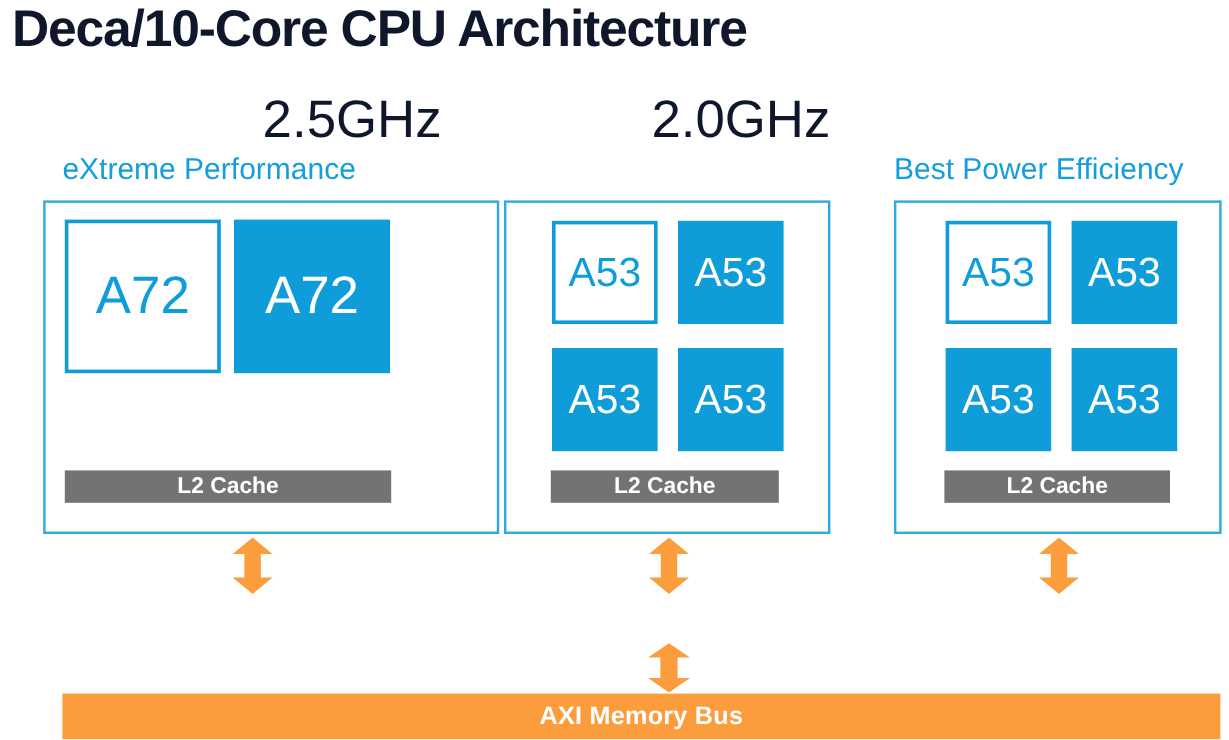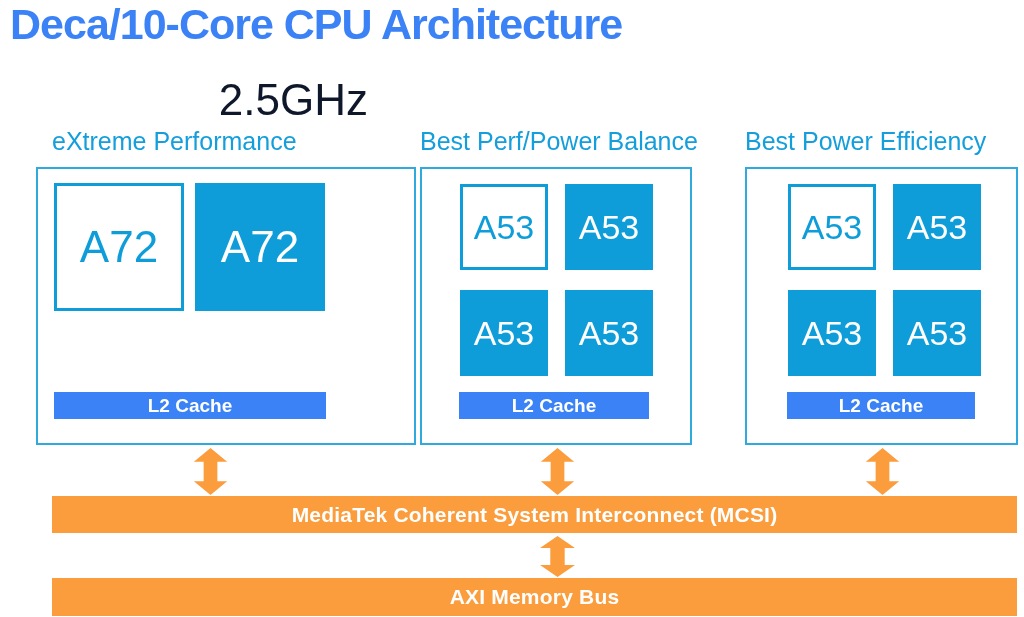--- a/index.html
+++ b/index.html
@@ -2,21 +2,21 @@
 <html><head>
 <meta charset="utf-8">
 <style>
   html,body{margin:0;padding:0;background:#fff;}
   .stage{
     position:relative;width:1024px;height:617px;background:#ffffff;
     font-family:"Liberation Sans",sans-serif;overflow:hidden;
   }
   .title{
     position:absolute;left:10px;top:0px;margin:0;
-    font-size:43px;font-weight:700;letter-spacing:-1px;color:#3b82f6;
+    font-size:43px;font-weight:700;letter-spacing:-1px;color:#0f172a;
     white-space:nowrap;
   }
   .freq{
     position:absolute;top:76px;text-align:right;color:#0f172a;
     font-size:44px;line-height:1.1;white-space:nowrap;
   }
   .subtitle{
     position:absolute;top:128px;text-align:left;color:#149EDB;
     font-size:25px;line-height:1.1;white-space:nowrap;
   }
@@ -47,21 +47,21 @@
   .c2 .k0{left:38px;top:15px;}
   .c2 .k1{left:143px;top:15px;}
   .c2 .k2{left:38px;top:121px;}
   .c2 .k3{left:143px;top:121px;}
   .c3 .k0{left:41px;top:15px;}
   .c3 .k1{left:146px;top:15px;}
   .c3 .k2{left:41px;top:121px;}
   .c3 .k3{left:146px;top:121px;}
 
   .l2{
-    position:absolute;top:223px;height:27px;background:#3b82f6;color:#ffffff;
+    position:absolute;top:223px;height:27px;background:#737373;color:#ffffff;
     font-weight:700;font-size:19px;display:flex;align-items:center;justify-content:center;
   }
   .c1 .l2{left:16px;width:272px;}
   .c2 .l2{left:37px;width:190px;}
   .c3 .l2{left:40px;width:188px;}
 
   .bus{
     position:absolute;left:52px;width:965px;background:#FB9D3C;color:#ffffff;
     font-weight:700;display:flex;align-items:center;justify-content:center;
     letter-spacing:0.2px;
@@ -78,21 +78,21 @@
 </head>
 <body>
 
 <div class="stage">
 
   <h1 class="title">Deca/10-Core CPU Architecture</h1>
 
   <div class="freq f1">2.5GHz</div>
   <div class="subtitle s1">eXtreme Performance</div>
 
-  <div class="subtitle s2">Best Perf/Power Balance</div>
+  <div class="freq f2">2.0GHz</div>
 
   <div class="subtitle s3">Best Power Efficiency</div>
 
   <div class="cluster-box c1">
     <div class="core outlined k0">A72</div>
     <div class="core filled k1">A72</div>
     <div class="l2">L2 Cache</div>
   </div>
 
   <div class="cluster-box c2">
@@ -114,21 +114,20 @@
   <svg class="arrow ar1" width="37" height="47" viewBox="0 0 36 48">
     <path d="M18,0 L35,14 L25,14 L25,34 L35,34 L18,48 L1,34 L11,34 L11,14 L1,14 Z" fill="#FB9D3C"></path>
   </svg>
   <svg class="arrow ar2" width="37" height="47" viewBox="0 0 36 48">
     <path d="M18,0 L35,14 L25,14 L25,34 L35,34 L18,48 L1,34 L11,34 L11,14 L1,14 Z" fill="#FB9D3C"></path>
   </svg>
   <svg class="arrow ar3" width="37" height="47" viewBox="0 0 36 48">
     <path d="M18,0 L35,14 L25,14 L25,34 L35,34 L18,48 L1,34 L11,34 L11,14 L1,14 Z" fill="#FB9D3C"></path>
   </svg>
 
-  <div class="bus mcsi">MediaTek Coherent System Interconnect (MCSI)</div>
 
   <svg class="arrow ar4" width="37" height="41" viewBox="0 0 36 48" preserveAspectRatio="none">
     <path d="M18,0 L35,14 L25,14 L25,34 L35,34 L18,48 L1,34 L11,34 L11,14 L1,14 Z" fill="#FB9D3C"></path>
   </svg>
 
   <div class="bus axi">AXI Memory Bus</div>
 
 </div>
 
 </body></html>

